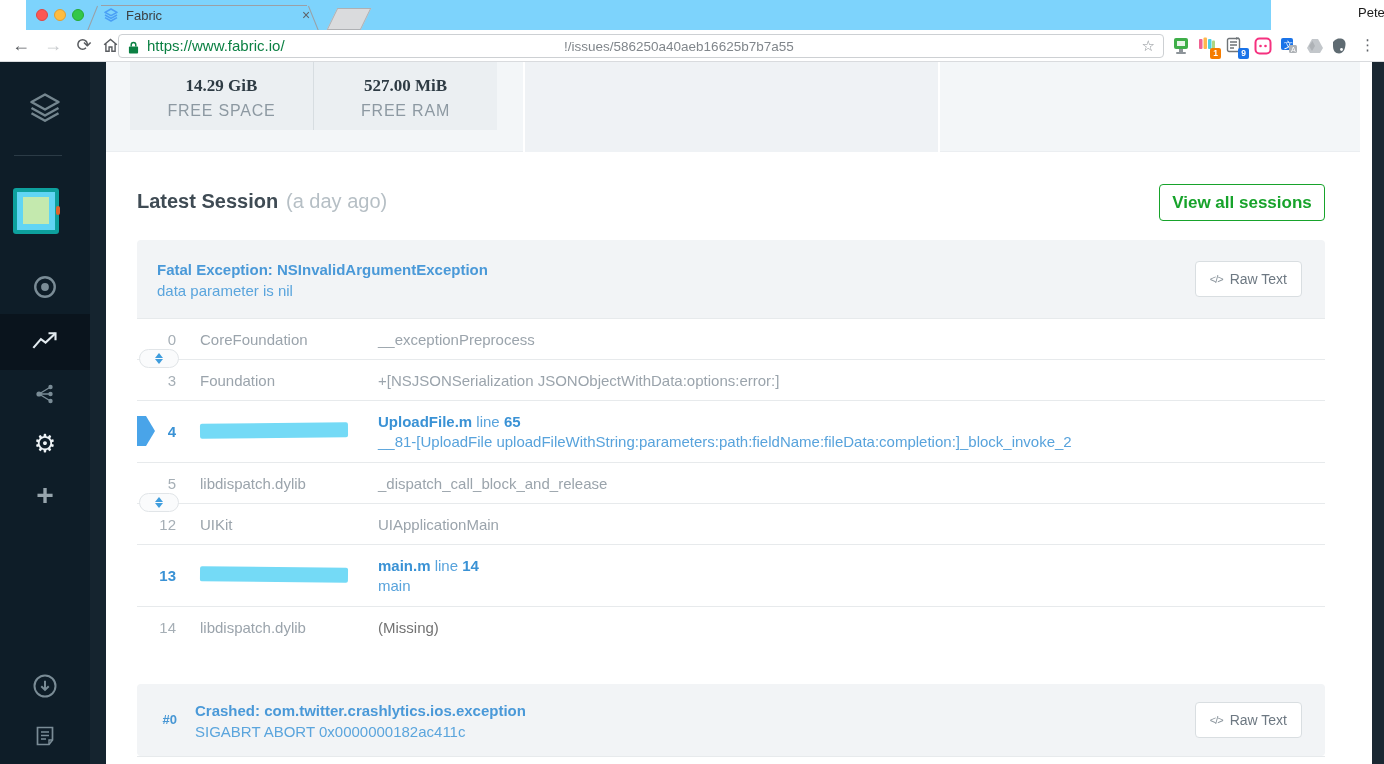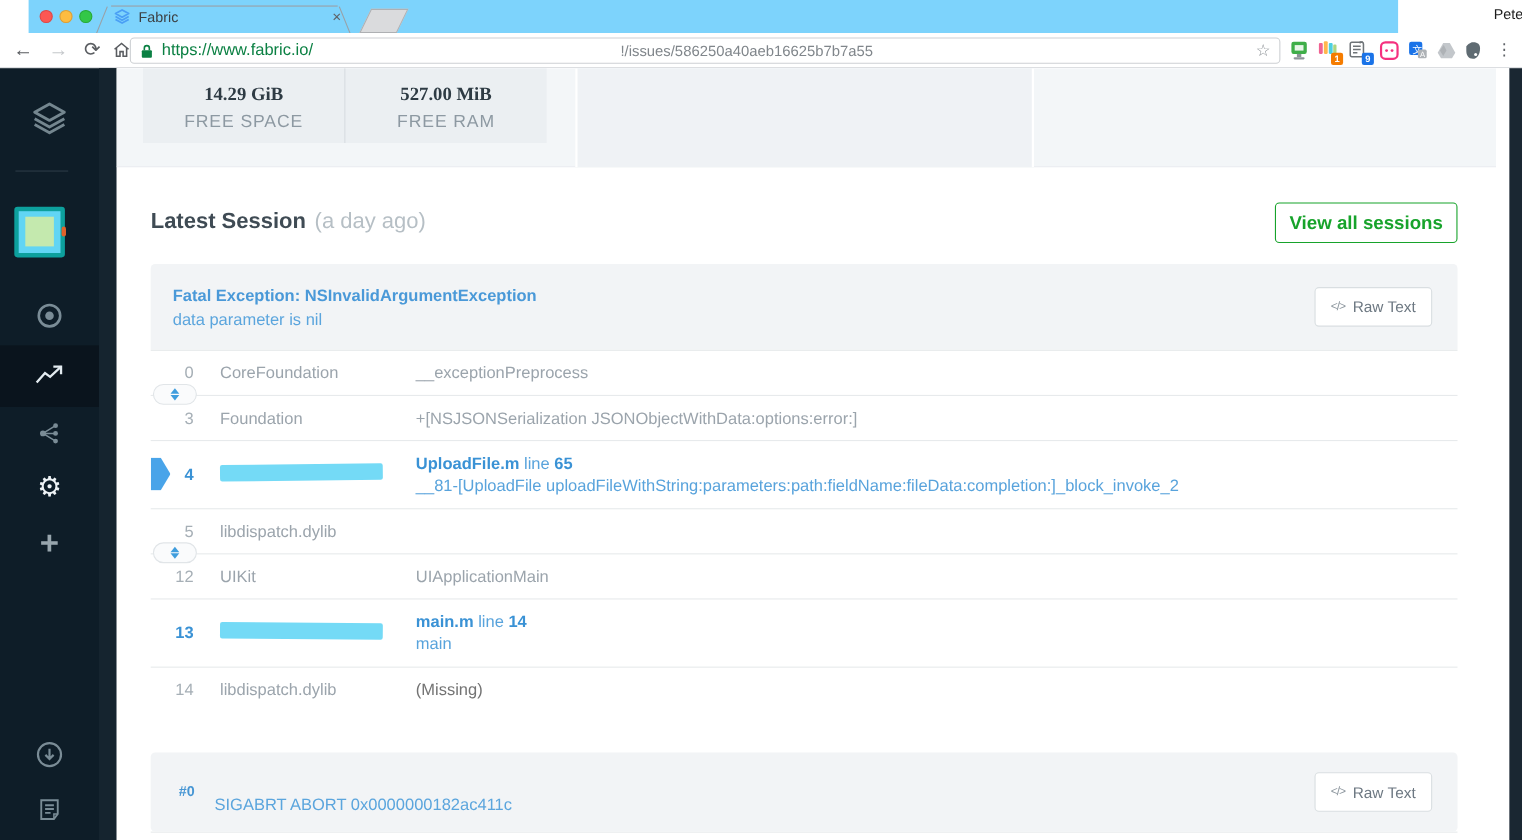--- a/index.html
+++ b/index.html
@@ -319,20 +319,21 @@
         <div class="col-fw"><span class="redact"></span></div>
         <div class="col-sym">
           <div class="sym-line"><span class="t-file">UploadFile.m</span> <span class="t-word">line</span> <span class="t-file">65</span></div>
           <div class="sym-line t-sym2">__81-[UploadFile uploadFileWithString:parameters:path:fieldName:fileData:completion:]_block_invoke_2</div>
         </div>
       </div>
 
       <div class="frame-row">
         <div class="col-num">5</div>
         <div class="col-fw">libdispatch.dylib</div>
+        <div class="col-sym">_dispatch_call_block_and_release</div>
       </div>
 
       <div class="frame-row">
         <div class="col-num">12</div>
         <div class="col-fw">UIKit</div>
         <div class="col-sym">UIApplicationMain</div>
       </div>
 
       <div class="frame-row tall blue">
         <div class="col-num">13</div>
@@ -356,20 +357,21 @@
       </div>
       <div class="expander exp2">
         <div class="tri-up"></div>
         <div class="tri-down"></div>
       </div>
     </div>
 
     <div class="card card2">
       <div class="card-header">
         <div class="c2-num">#0</div>
+        <div class="ch-title">Crashed: com.twitter.crashlytics.ios.exception</div>
         <div class="ch-sub">SIGABRT ABORT 0x0000000182ac411c</div>
         <div class="btn-raw">
           <span class="code-glyph">&lt;/&gt;</span>
           <span>Raw Text</span>
         </div>
       </div>
       <div class="card2-row"></div>
     </div>
 
   </div>

